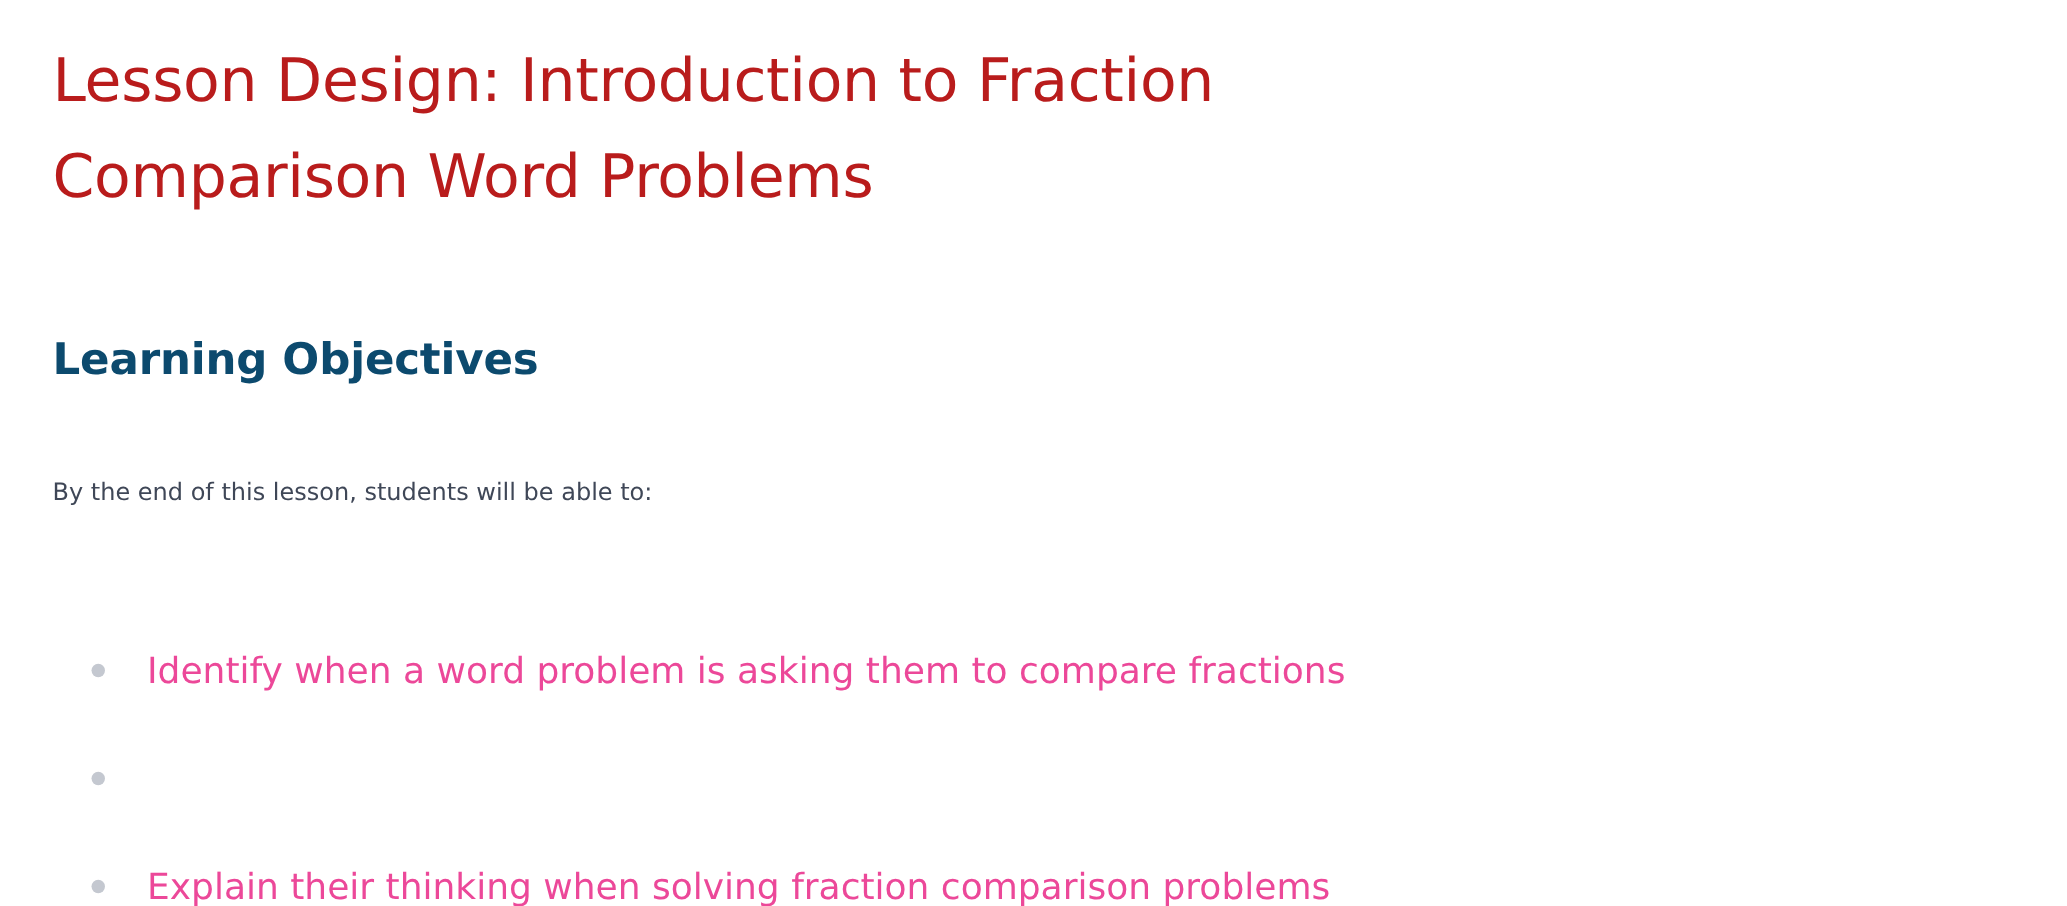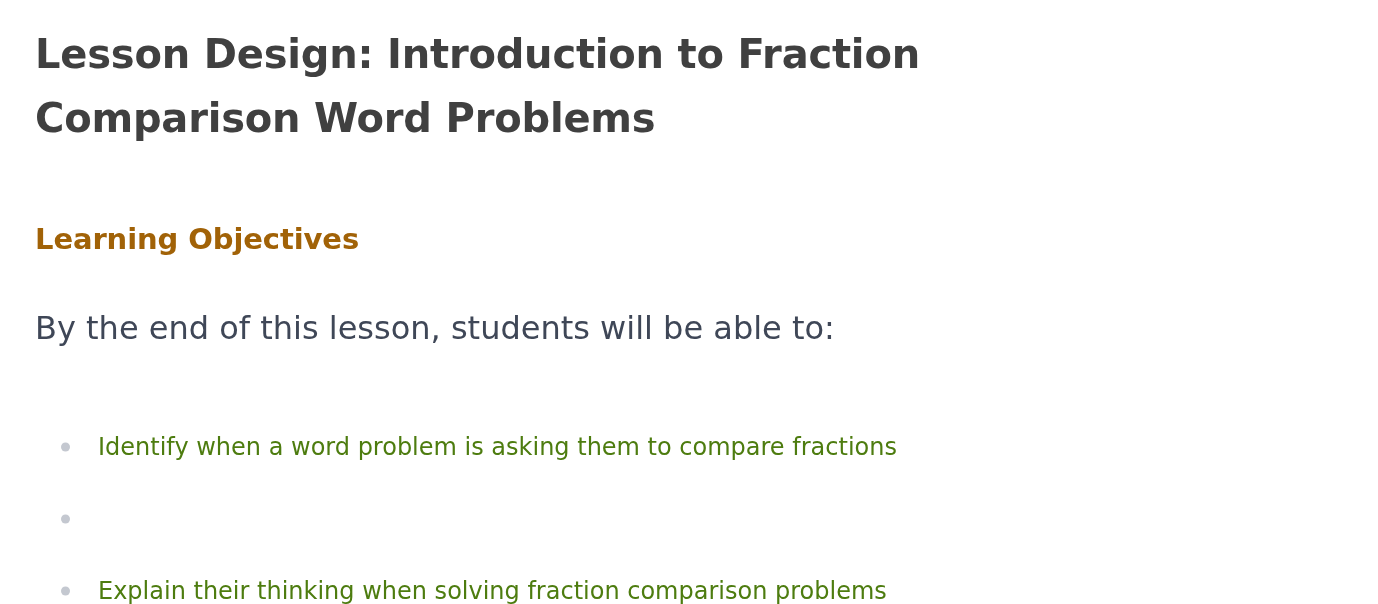--- a/index.html
+++ b/index.html
@@ -22,45 +22,45 @@
     width: 1378px;
     min-height: 604px;
     padding: 22px 40px 0 35px;
     background: #ffffff;
   }
 
   .doc-title {
     margin: 0;
     padding: 0;
     font-size: 40px;
-    font-weight: 700;
+    font-weight: 400;
     line-height: 64px;
     letter-spacing: -0.2px;
-    color: #404040;
+    color: #b91c1c;
     max-width: 1010px;
   }
 
   .section-heading {
     margin: 0;
     padding: 0;
     font-size: 29px;
     font-weight: 700;
     line-height: 38px;
     letter-spacing: -0.1px;
-    color: #a16207;
+    color: #0c4a6e;
   }
 
   .heading-objectives {
     margin-top: 70px;
   }
 
   .body-paragraph {
     margin: 0;
     padding: 0;
-    font-size: 32px;
+    font-size: 16px;
     font-weight: 400;
     line-height: 34px;
     color: #3f4757;
   }
 
   .paragraph-intro {
     margin-top: 53px;
   }
 
   .objectives-list {
@@ -73,21 +73,21 @@
   .objectives-list .list-item {
     position: relative;
     padding-left: 63px;
     margin-bottom: 0;
     height: 72px;
     display: flex;
     align-items: center;
     font-size: 24px;
     font-weight: 400;
     line-height: 32px;
-    color: #4d7c0f;
+    color: #ec4899;
   }
 
   .objectives-list .list-item .bullet-marker {
     position: absolute;
     left: 26px;
     top: 50%;
     transform: translateY(-50%);
     width: 9px;
     height: 9px;
     border-radius: 50%;

